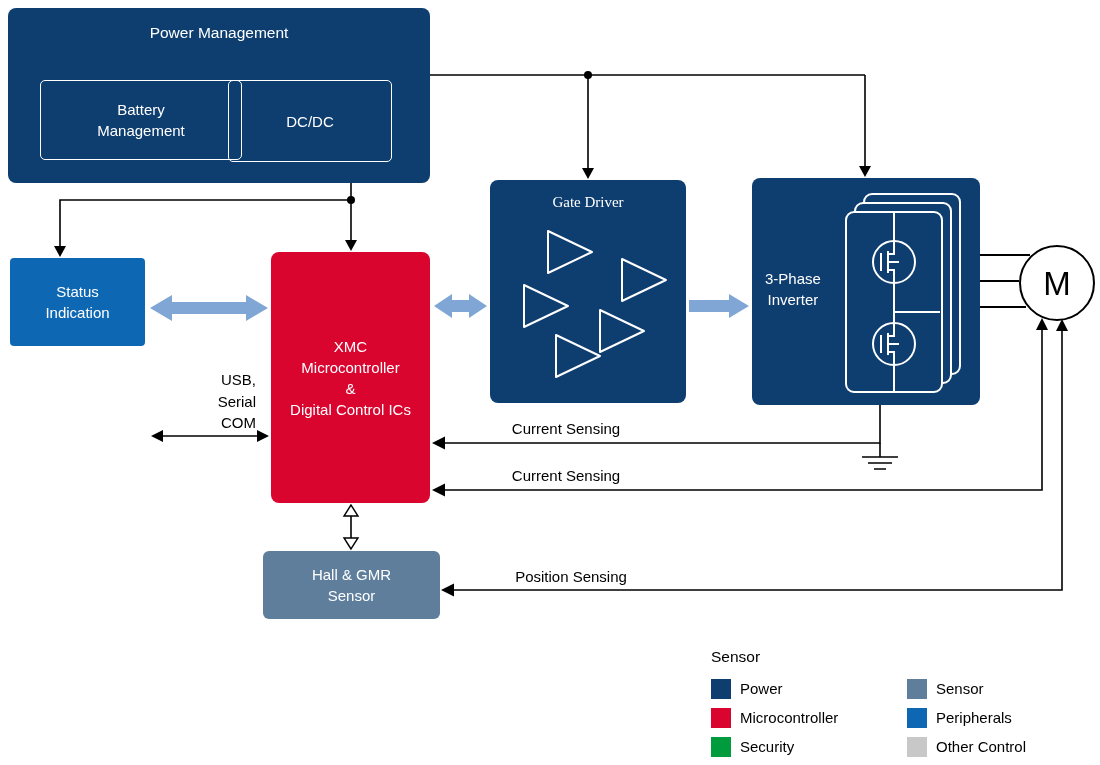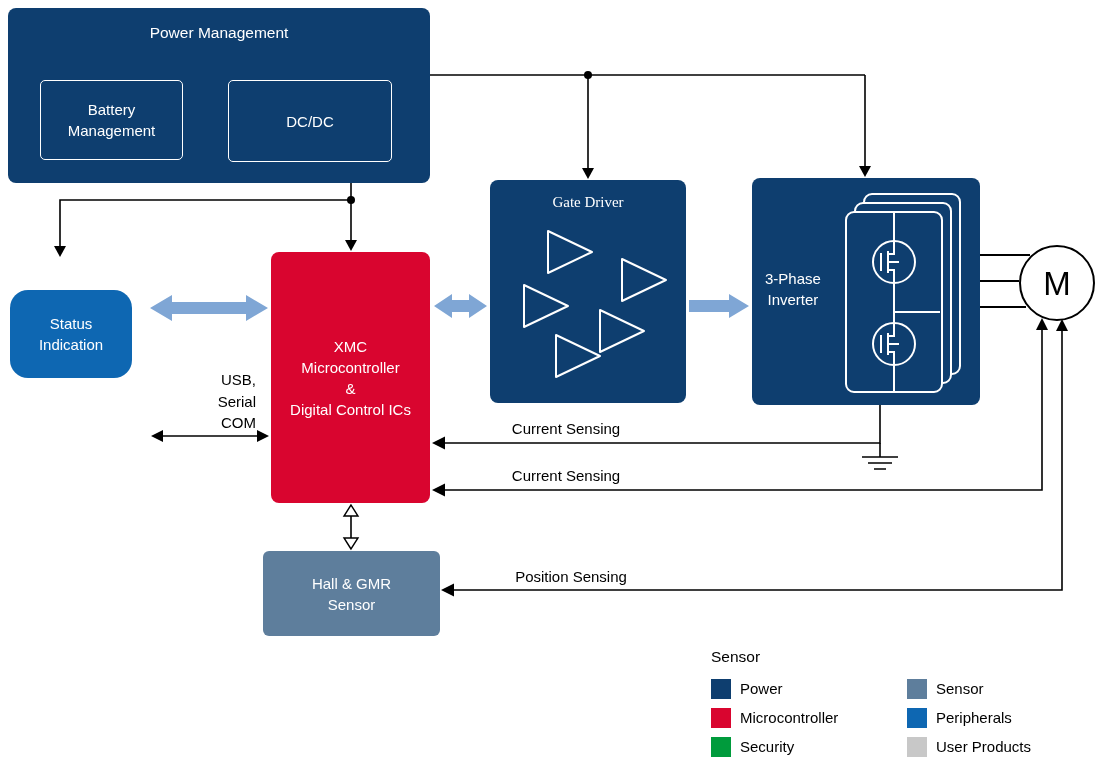--- a/index.html
+++ b/index.html
@@ -6,32 +6,32 @@
   html,body { background:#fff; font-family:"Liberation Sans", sans-serif; }
   .canvas { position:relative; width:1100px; height:765px; background:#fff; overflow:hidden; }
 
   .box { position:absolute; color:#fff; display:flex; align-items:center; justify-content:center;
          text-align:center; white-space:pre-line; font-size:15px; line-height:21px; z-index:1; }
   .pm       { left:8px;   top:8px;   width:422px; height:175px; background:var(--power,#0E3E6F); border-radius:8px; }
   .pm-title { position:absolute; top:14px; left:0; width:100%; text-align:center; color:#fff; font-size:15.5px; }
   .subbox   { position:absolute; border:1.5px solid #fff; border-radius:5px; color:#fff; display:flex;
               align-items:center; justify-content:center; text-align:center; white-space:pre-line;
               font-size:15px; line-height:21px; }
-  .battery  { left:32px;  top:72px;  width:143px; height:80px;text-align:center; }
+  .battery  { left:32px;  top:72px;  width:202px; height:80px;text-align:center; }
   .dcdc     { left:220px; top:72px;  width:164px; height:82px; }
 
-  .status   { left:10px;  top:258px; width:122px; height:88px;  background:var(--peripherals,#0E67B2); border-radius:18px;margin-top:32px; }
+  .status   { left:10px;  top:258px; width:135px; height:88px;  background:var(--peripherals,#0E67B2); border-radius:4px; }
   .user     { left:14px;  top:410px; width:136px; height:77px;  background:var(--peripherals,#0E67B2); border-radius:6px; }
   .xmc      { left:271px; top:252px; width:159px; height:251px; background:var(--microcontroller,#D9052F); border-radius:8px; }
   .gate     { left:490px; top:180px; width:196px; height:223px; background:var(--power,#0E3E6F); border-radius:8px; }
   .gate-title { position:absolute; top:12px; left:0; width:100%; text-align:center; color:#fff; font-size:15px;font-family:Liberation Serif, serif; }
   .inverter { left:752px; top:178px; width:228px; height:227px; background:var(--power,#0E3E6F); border-radius:8px; }
   .inverter-label { position:absolute; left:13px; top:90px; color:#fff; text-align:center;
                     white-space:pre-line; font-size:15px; line-height:21px; }
-  .hall     { left:263px; top:551px; width:177px; height:85px;  background:var(--sensor,#5E7E9C); border-radius:6px; }
+  .hall     { left:263px; top:551px; width:177px; height:68px;  background:var(--sensor,#5E7E9C); border-radius:6px; }
   .motor    { left:1019px; top:245px; width:76px; height:76px; border-radius:50%; background:#fff;
               border:2.5px solid #000; color:#000; font-size:33px; z-index:1; }
 
   .flow-label { position:absolute; color:#000; font-size:15px; line-height:21.5px;
                 white-space:pre-line; z-index:2; }
   .usb  { left:166px; top:369px; width:90px;  text-align:right; }
   .cs1  { left:486px; top:418px; width:160px; text-align:center; }
   .cs2  { left:486px; top:465px; width:160px; text-align:center; }
   .pos  { left:486px; top:566px; width:170px; text-align:center; }
 
@@ -115,21 +115,21 @@
         <div class="legend-item">
           <span class="legend-swatch" style="background: rgb(94, 126, 156);"></span>
           <span class="legend-label">Sensor</span>
         </div>
         <div class="legend-item">
           <span class="legend-swatch" style="background: rgb(14, 103, 178);"></span>
           <span class="legend-label">Peripherals</span>
         </div>
         <div class="legend-item">
           <span class="legend-swatch" style="background: rgb(200, 200, 200);"></span>
-          <span class="legend-label">User Products</span>
+          <span class="legend-label">Other Control</span>
         </div>
       </div>
   </div>
 
   <svg class="overlay" width="1100" height="765" viewBox="0 0 1100 765">
 
     <g stroke="#000" stroke-width="1.6" fill="none">
       <path d="M430 75 H865"></path>
       <path d="M588 75 V170"></path>
       <path d="M865 75 V167"></path>

